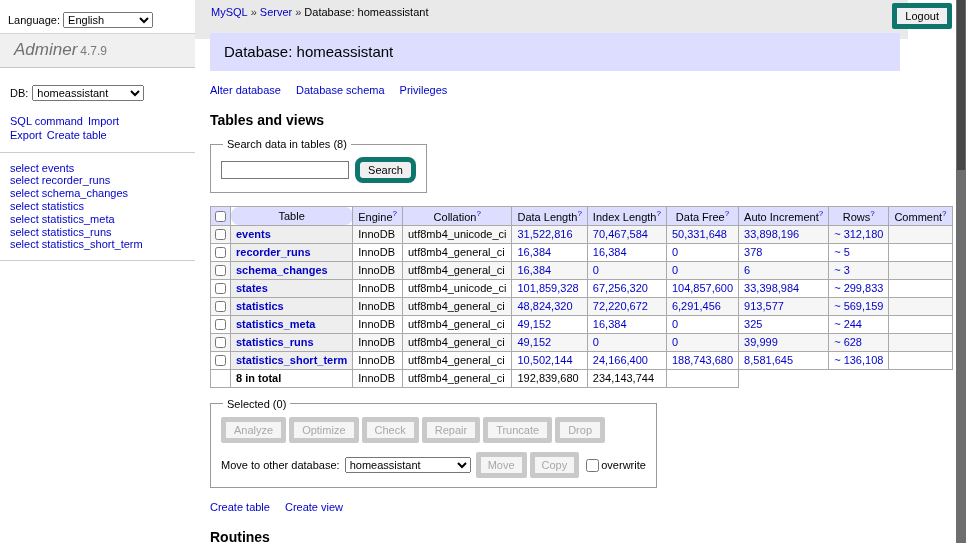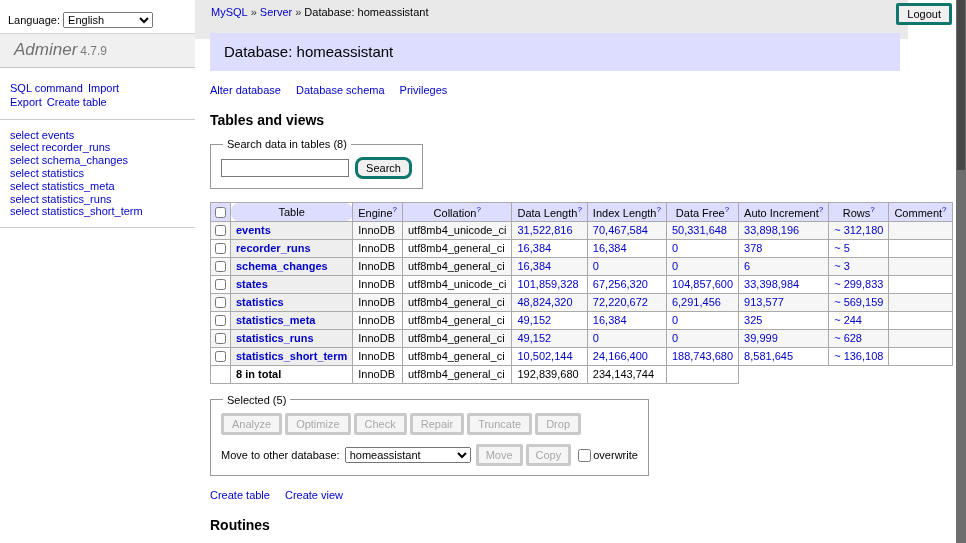--- a/index.html
+++ b/index.html
@@ -16,21 +16,21 @@
   .lang-bar { position: absolute; left: 0; top: 8px; width: 195px; height: 25px; padding: 4px 0 0 8px; }
   .lang-bar select { font-size: 11px; width: 90px; }
 
   .breadcrumb { position: absolute; left: 195px; top: 0; width: 713px; height: 39px; background: #e9e9e9; padding: 6px 0 0 16px; }
   .breadcrumb .sep { color: #333; margin: 0 3px; }
 
   .logout-wrap { position: absolute; top: 3px; right: 14px; }
 
   button.btn {
     font-family: inherit; font-size: 11px; padding: 2px 8px;
-    background: #f0f0f0; border: 3px solid #0f766e; border-radius: 2px; color: #000;
+    background: #f0f0f0; border: 5px solid #0f766e; border-radius: 2px; color: #000;
   }
   button.btn:disabled { color: #a8a8a8; border-color: #c9c9c9; background: #f5f5f5; }
 
   
   .sidebar { position: absolute; left: 0; top: 25px; width: 195px; bottom: 0; }
   .sidebar .h1 {
     margin: 8px 0 0; padding: 6px 0 7px 14px; background: #f0f0f0;
     border-top: 1px solid #d6d6d6; border-bottom: 1px solid #c6c6c6;
   }
   .sidebar .app { font-style: italic; font-size: 17px; color: #717171; }
@@ -95,20 +95,23 @@
   <a class="lnk">MySQL</a><span class="sep">»</span><a class="lnk">Server</a><span class="sep">»</span><span>Database: homeassistant</span>
 </div>
 
 <div class="logout-wrap">
   <button class="btn">Logout</button>
 </div>
 
 <div class="sidebar">
   <div class="h1">
     <span class="app">Adminer</span><span class="ver">4.7.9</span>
+  </div>
+  <div class="db-row">
+    <span>DB:</span><select><option>homeassistant</option></select>
   </div>
   <p class="side-links">
     <a class="lnk">SQL command</a><a class="lnk">Import</a><br>
     <a class="lnk">Export</a><a class="lnk">Create table</a>
   </p>
   <div class="hr"></div>
   <div class="table-links">
       <div class="tline"><a class="lnk">select</a> <a class="lnk">events</a></div>
       <div class="tline"><a class="lnk">select</a> <a class="lnk">recorder_runs</a></div>
       <div class="tline"><a class="lnk">select</a> <a class="lnk">schema_changes</a></div>
@@ -267,21 +270,21 @@
         <td>InnoDB</td>
         <td>utf8mb4_general_ci</td>
         <td class="num">192,839,680</td>
         <td class="num">234,143,744</td>
         <td class="num"></td>
       </tr>
     </tfoot>
   </table>
 
   <fieldset class="selected-box">
-    <legend>Selected (5)</legend>
+    <legend>Selected (0)</legend>
     <div class="actions"><button class="btn" disabled="">Analyze</button><button class="btn" disabled="">Optimize</button><button class="btn" disabled="">Check</button><button class="btn" disabled="">Repair</button><button class="btn" disabled="">Truncate</button><button class="btn" disabled="">Drop</button></div>
     <div class="move-row">
       <span>Move to other database:</span><select><option>homeassistant</option></select><button class="btn" disabled="">Move</button><button class="btn" disabled="">Copy</button><label><input type="checkbox" style=""><span>overwrite</span></label>
     </div>
   </fieldset>
 
   <p class="links">
     <a class="lnk">Create table</a><a class="lnk">Create view</a>
   </p>
 

